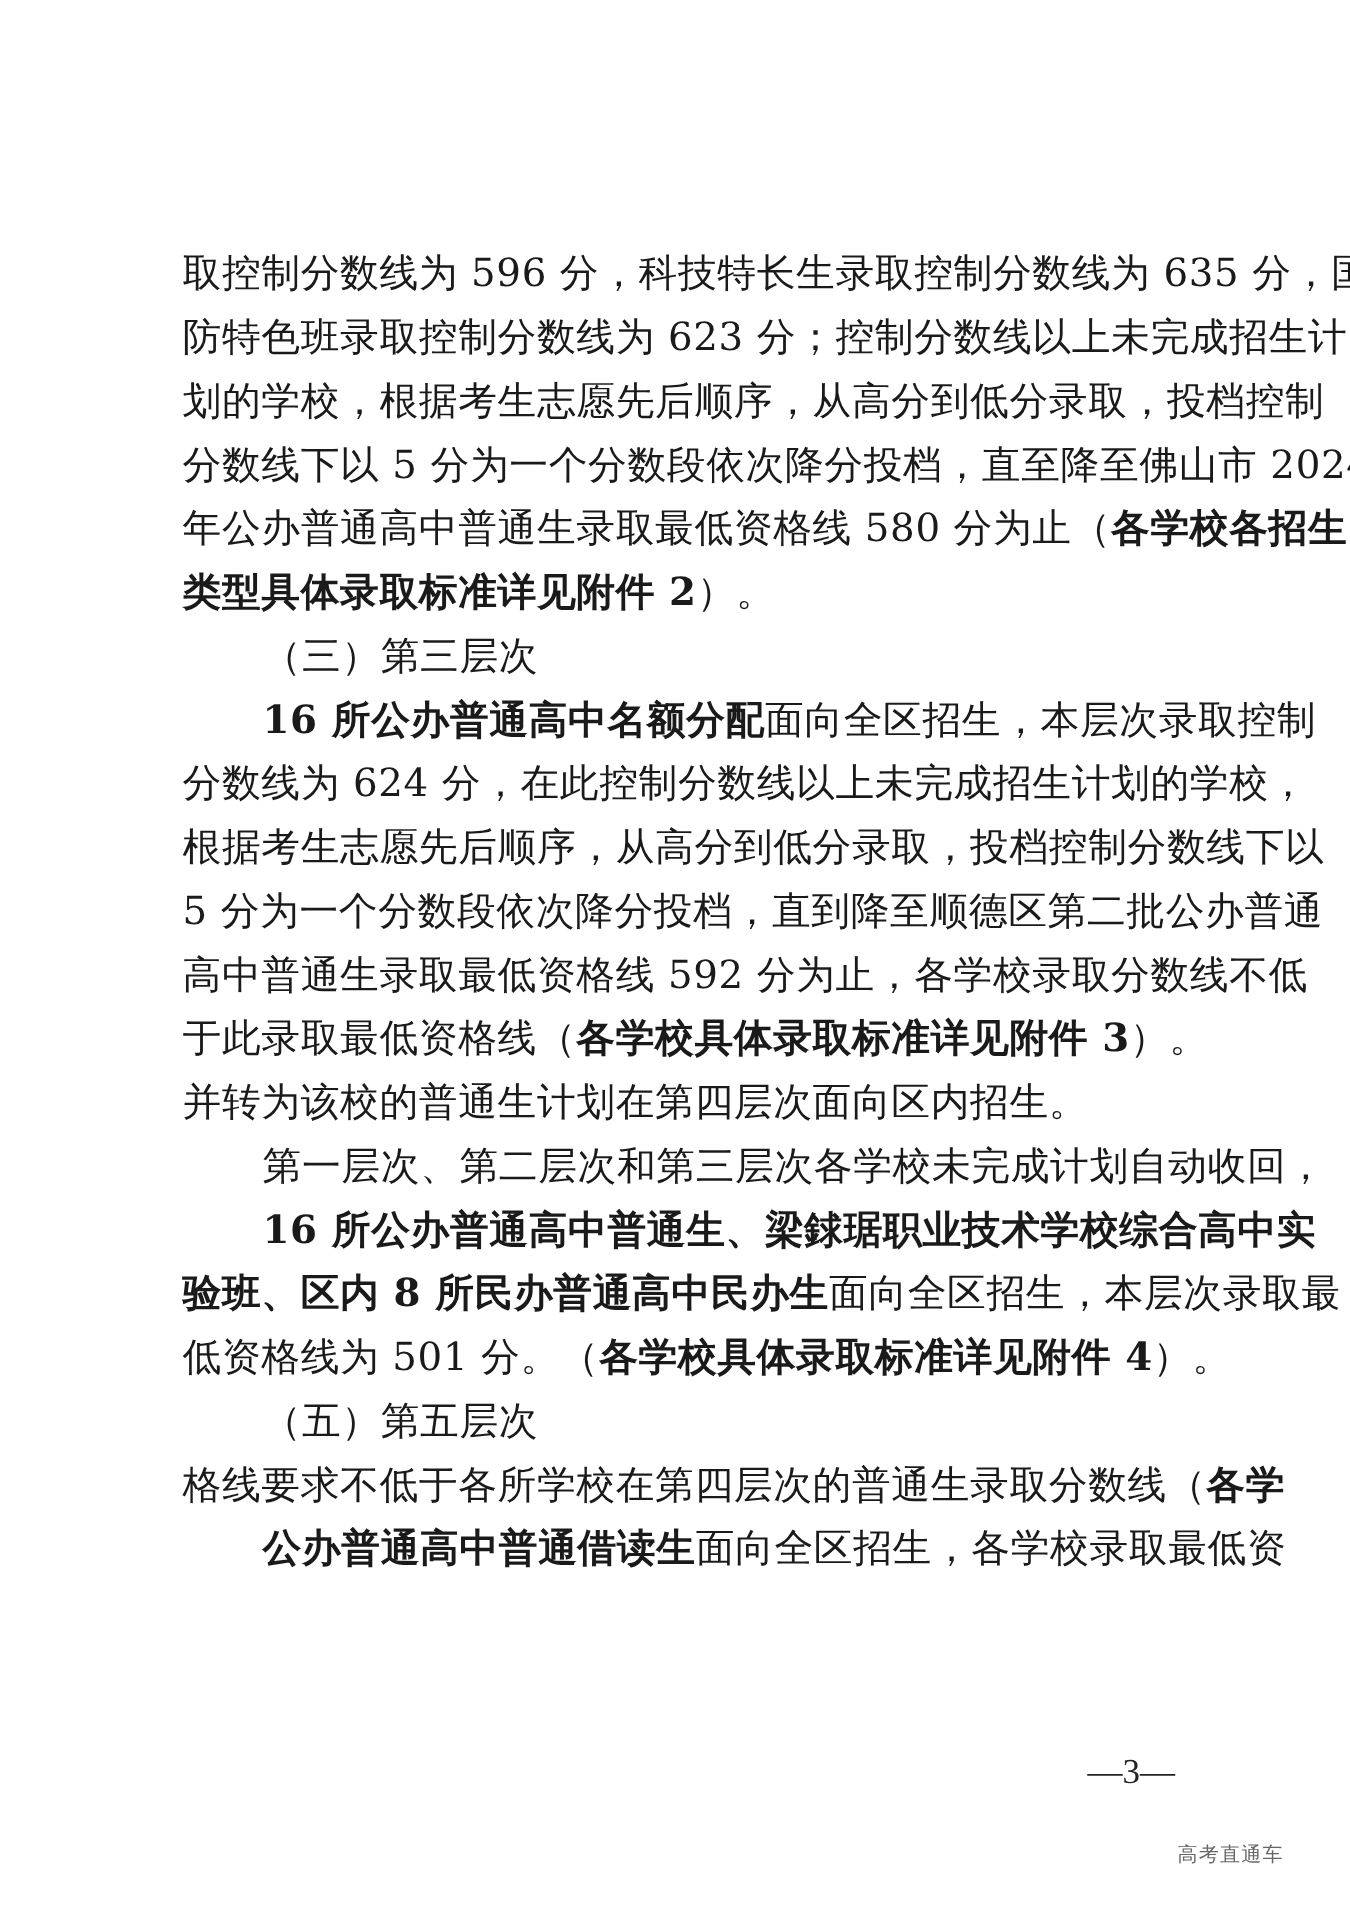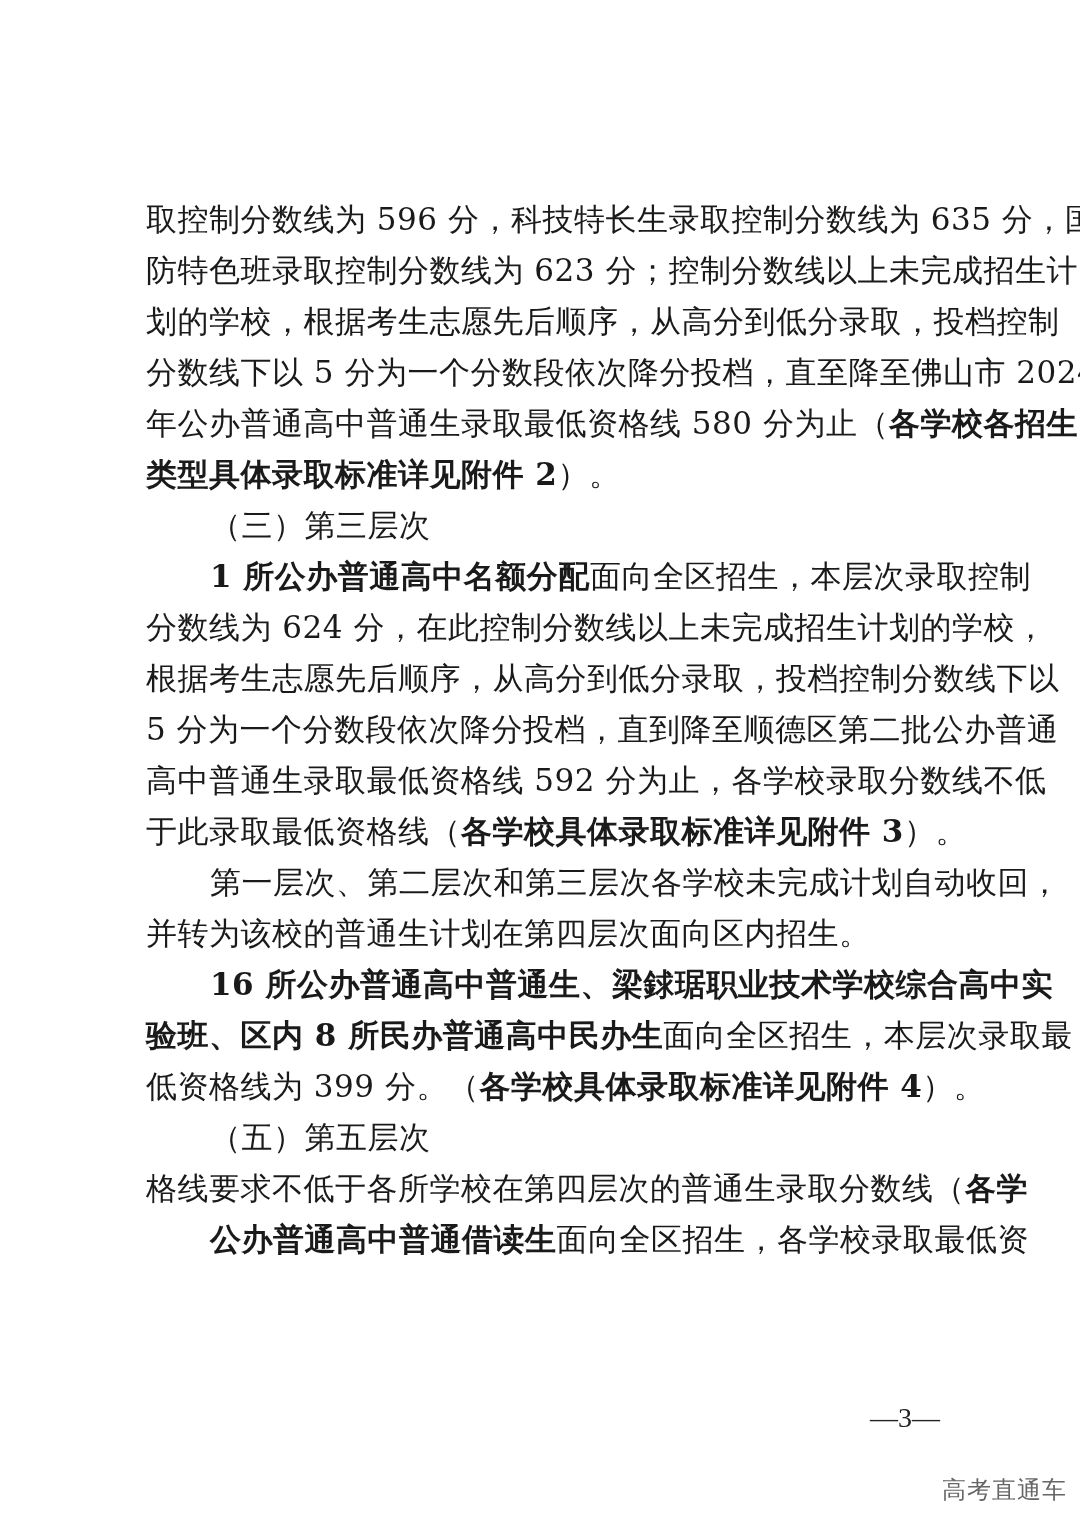--- a/index.html
+++ b/index.html
@@ -19,45 +19,45 @@
   .line.last { text-align-last: left; }
   .indent { padding-left: 64px; }
   .heading { padding-left: 64px; text-align-last: left; }
   b, .bold { font-weight: bold; margin-top: 42px; }
   .u { text-underline-offset: 5px; text-decoration-thickness: 1.5px; }
   .page-number {
     position: absolute; left: 870px; top: 1402px; font-size: 28px;
     font-family: "Liberation Serif", serif; color: #222;
   }
   .watermark {
-    position: absolute; left: 942px; top: 1474px; font-size: 24px;
+    position: absolute; left: 942px; top: 1474px; font-size: 16px;
     font-family: "DejaVu Sans", sans-serif; color: #666; letter-spacing: 1px;
   }
 </style>
 </head>
 <body>
 
 <div class="page-body" id="body">
     <div class="line"><span>取控制分数线为 596 分，科技特长生录取控制分数线为 635 分，国</span></div>
     <div class="line"><span>防特色班录取控制分数线为 623 分；控制分数线以上未完成招生计</span></div>
     <div class="line"><span>划的学校，根据考生志愿先后顺序，从高分到低分录取，投档控制</span></div>
     <div class="line"><span>分数线下以 5 分为一个分数段依次降分投档，直至降至佛山市 2024</span></div>
     <div class="line"><span>年公办普通高中普通生录取最低资格线 </span><span class="u">580</span><span> 分为止（</span><span class="bold">各学校各招生</span></div>
     <div class="line last"><span class="bold">类型具体录取标准详见附件 2</span><span>）。</span></div>
     <div class="line heading"><span>（三）第三层次</span></div>
-    <div class="line indent"><span class="bold">1 所公办普通高中名额分配</span><span>面向全区招生，本层次录取控制</span></div>
+    <div class="line indent"><span class="bold">16 所公办普通高中名额分配</span><span>面向全区招生，本层次录取控制</span></div>
     <div class="line"><span>分数线为 624 分，在此控制分数线以上未完成招生计划的学校，</span></div>
     <div class="line"><span>根据考生志愿先后顺序，从高分到低分录取，投档控制分数线下以</span></div>
     <div class="line"><span>5 分为一个分数段依次降分投档，直到降至</span><span class="u">顺德区第二批公办普通</span></div>
     <div class="line"><span class="u">高中普通生录取最低资格线 592 </span><span>分为止，各学校录取分数线不低</span></div>
     <div class="line last"><span>于此录取最低资格线（</span><span class="bold">各学校具体录取标准详见附件 3</span><span>）。</span></div>
+    <div class="line last"><span>并转为该校的普通生计划在第四层次面向区内招生。</span></div>
     <div class="line indent"><span>第一层次、第二层次和第三层次各学校未完成计划自动收回，</span></div>
-    <div class="line last"><span>并转为该校的普通生计划在第四层次面向区内招生。</span></div>
     <div class="line indent"><span class="bold">16 所公办普通高中普通生、梁銶琚职业技术学校综合高中实</span></div>
     <div class="line"><span class="bold">验班、区内 8 所民办普通高中民办生</span><span>面向全区招生，本层次录取最</span></div>
-    <div class="line last"><span>低资格线为 </span><span class="u">399</span><span> 分。（</span><span class="bold">各学校具体录取标准详见附件 4</span><span>）。</span></div>
+    <div class="line last"><span>低资格线为 </span><span class="u">501</span><span> 分。（</span><span class="bold">各学校具体录取标准详见附件 4</span><span>）。</span></div>
     <div class="line heading"><span>（五）第五层次</span></div>
     <div class="line"><span>格线要求不低于各所学校在第四层次的普通生录取分数线（</span><span class="bold">各学</span></div>
     <div class="line indent"><span class="bold">公办普通高中普通借读生</span><span>面向全区招生，各学校录取最低资</span></div>
   </div>
 
 <div class="page-number">—3—</div>
 <div class="watermark">高考直通车</div>
 
 </body></html>

